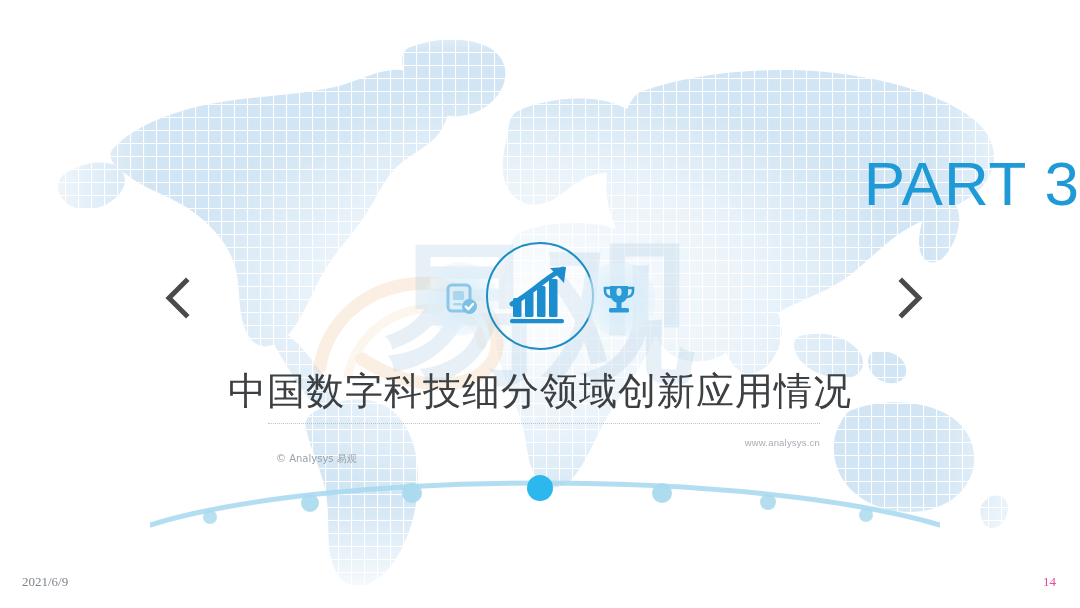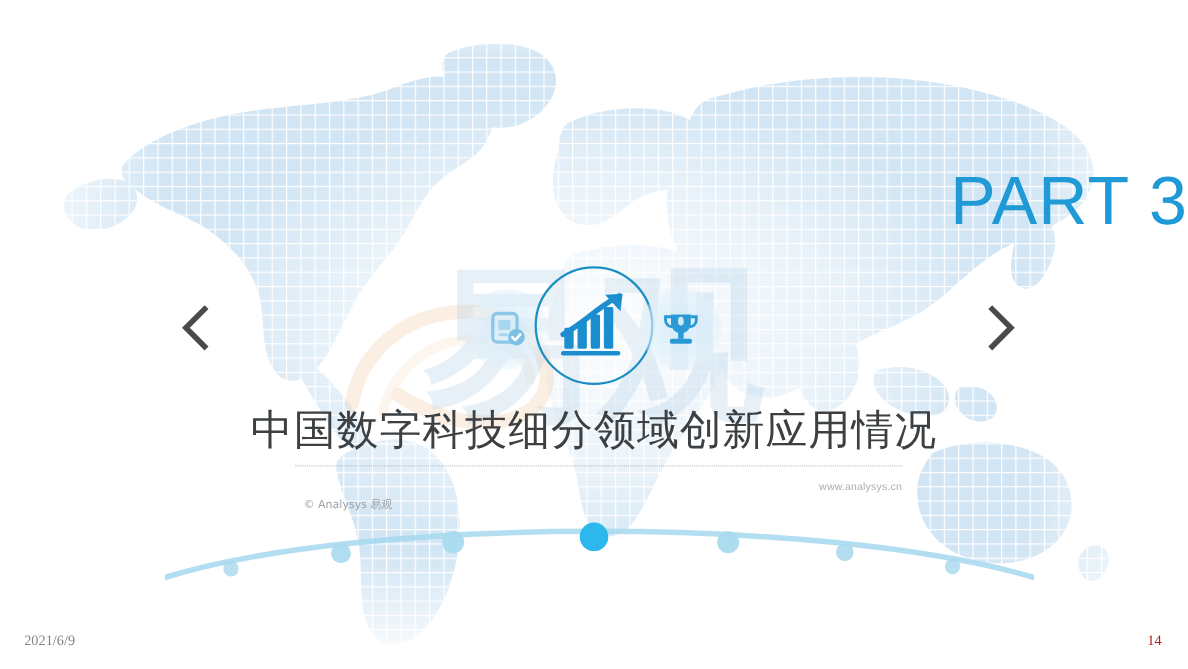--- a/index.html
+++ b/index.html
@@ -211,21 +211,21 @@
     font-family: "Liberation Serif", serif;
   }
   .footer-center {
     position: absolute; left: 0; top: 5px; width: 1080px;
     text-align: center;
     font-size: 12px; color: #7e858b;
     font-family: "DejaVu Sans", sans-serif;
   }
   .footer-page {
     position: absolute; right: 24px; top: 4px;
-    font-size: 13px; color: #b91c1c;
+    font-size: 13px; color: #ec4899;
     font-family: "Liberation Serif", serif;
   }
 </style>
 </head>
 <body>
 
 <div id="slide">
 
   <div class="bg-layer">
     <svg class="map-svg" viewBox="0 0 1080 608" preserveAspectRatio="none" aria-hidden="true">

